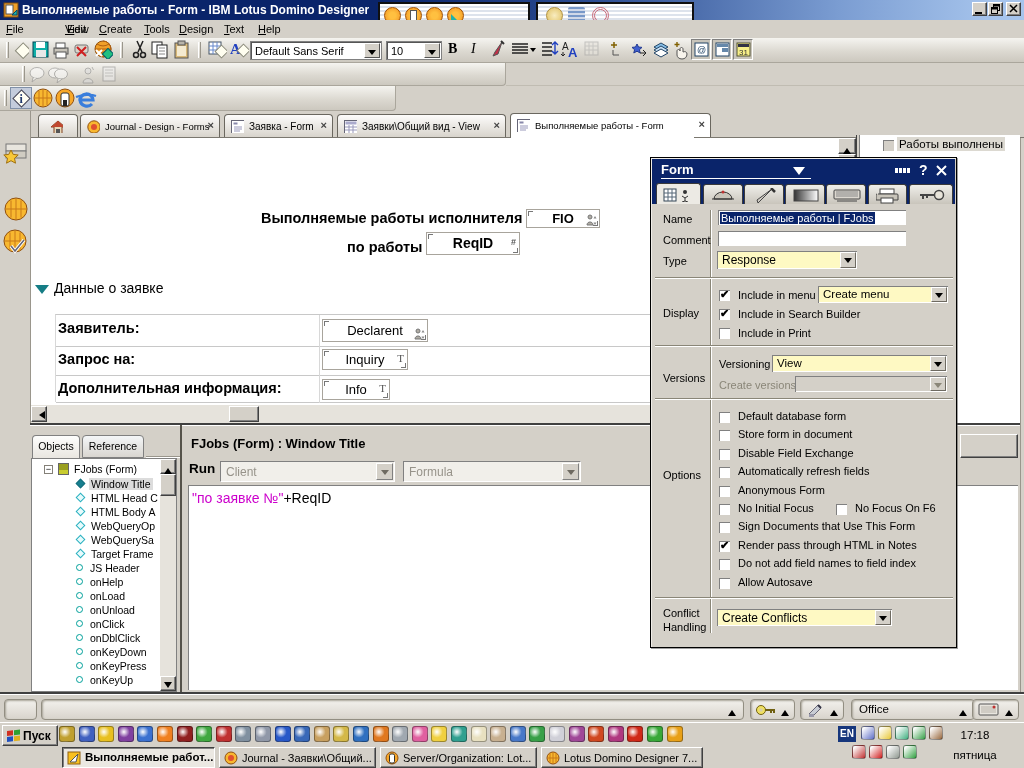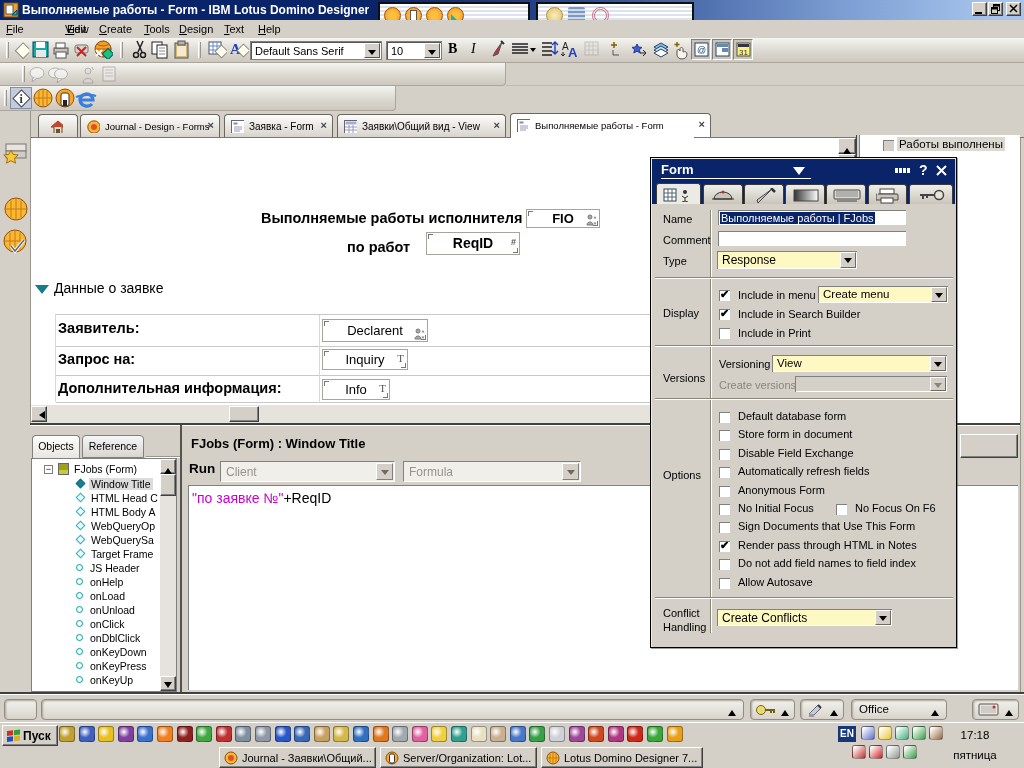--- a/index.html
+++ b/index.html
@@ -355,21 +355,21 @@
   <svg class="abs" style="left:3px;top:118px;" width="26" height="28">
       <circle cx="12" cy="12" r="11" fill="#f8b830" stroke="#904f10"></circle>
       <path d="M12 2 v20 M7 3.5 v17 M17 3.5 v17 M2 12 h20" stroke="#c87818" fill="none"></path>
       <path d="M8 17 l4 5 l9 -11" fill="none" stroke="#fff" stroke-width="3.5"></path>
       <path d="M8 17 l4 5 l9 -11" fill="none" stroke="#667" stroke-width="1.5"></path>
     </svg>
 </div>
 
 <div class="abs" id="designpane">
   <div style="position:absolute;left:230px;top:72px;font-weight:bold;font-size:14.5px;">Выполняемые работы исполнителя</div>
-  <div style="position:absolute;left:316px;top:101px;font-weight:bold;font-size:14.5px;">по работ</div>
+  <div style="position:absolute;left:316px;top:101px;font-weight:bold;font-size:14.5px;">по работы</div>
   <div class="fieldbox" style="left:495px;top:71px;width:74px;height:19px;font-weight:bold;line-height:17px;"><span class="corn1"></span><span class="corn2"></span>FIO<svg style="position:absolute;right:2px;bottom:1px;" width="11" height="12">
         <circle cx="4" cy="3" r="2" fill="#b0aca4" stroke="#777"></circle>
         <path d="M1 11 c0 -4 6 -4 6 0 Z" fill="#b0aca4" stroke="#777"></path>
         <path d="M9 2 l1.5 2.5 h-3 Z M9 11 l1.5 -2.5 h-3 Z" fill="#888"></path>
       </svg></div>
   <div class="fieldbox" style="left:395px;top:94px;width:94px;height:23px;font-weight:bold;font-size:14px;line-height:21px;"><span class="corn1"></span><span class="corn2"></span>ReqID<span class="fgl">#</span></div>
   <div style="position:absolute;left:4px;top:147px;width:0;height:0;border:7px solid transparent;border-top:9px solid #157d85;"></div>
   <div style="position:absolute;left:23px;top:142px;font-size:14px;">Данные о заявке</div>
   <div style="position:absolute;left:24px;top:176px;width:783px;height:88px;border-top:1px solid #c8c8c8;border-left:1px solid #d8d8d8;">
     <div style="position:absolute;left:2px;top:5px;font-weight:bold;font-size:14.5px;">Заявитель:</div>
@@ -659,21 +659,21 @@
       <span class="uparr" style="right:5px;top:6px;"></span>
     </div>
   <div class="sseg" style="left:800px;width:44px;">
       <svg style="position:absolute;left:5px;top:3px;" width="20" height="14">
         <path d="M3 11 L12 2 L15 5 L6 14 Z" fill="#c8ccd4" stroke="#667"></path>
         <path d="M12 2 L15 5" stroke="#334" stroke-width="2"></path>
         <rect x="3" y="11" width="5" height="3" fill="#99a"></rect>
       </svg>
       <span class="uparr" style="right:5px;top:6px;"></span>
     </div>
-  <div class="sseg" style="left:851px;width:96px;">
+  <div class="sseg" style="left:851px;width:124px;">
       <span style="position:absolute;left:7px;top:3px;font-size:11.5px;">Office</span>
       <span class="uparr" style="right:7px;top:6px;"></span>
     </div>
   <div class="sseg" style="left:972px;width:47px;">
       <svg style="position:absolute;left:5px;top:3px;" width="22" height="14">
         <rect x="1" y="1" width="19" height="11" rx="1" fill="#e8e5de" stroke="#555"></rect>
         <rect x="3" y="3" width="15" height="7" fill="#d0ccc4"></rect>
         <circle cx="16" cy="4" r="1.5" fill="#c03030"></circle>
       </svg>
       <span class="uparr" style="right:5px;top:6px;"></span>
@@ -682,20 +682,27 @@
 
 <div class="abs" id="taskbar">
   <div class="abs raised" style="left:2px;top:2px;width:56px;height:21px;">
       <svg style="position:absolute;left:3px;top:3px;" width="15" height="15">
         <rect x="1" y="2" width="6" height="5" fill="#d03020" transform="skewY(-6)"></rect>
         <rect x="8" y="2" width="6" height="5" fill="#30a030" transform="skewY(-6)"></rect>
         <rect x="1" y="8" width="6" height="5" fill="#2050c0" transform="skewY(-6)"></rect>
         <rect x="8" y="8" width="6" height="5" fill="#e0b020" transform="skewY(-6)"></rect>
       </svg>
       <span style="position:absolute;left:20px;top:3px;font-weight:bold;font-size:12px;">Пуск</span>
+    </div>
+  <div class="abs taskbtn active" style="left:62px;width:153px;">
+      <svg style="position:absolute;left:4px;top:3px;" width="14" height="14">
+        <rect x="1" y="1" width="12" height="12" fill="#f8c020" stroke="#906010"></rect>
+        <path d="M3 11 L11 3 l-2 8 Z" fill="#fff" stroke="#555"></path>
+      </svg>
+      <span style="position:absolute;left:22px;top:3px;">Выполняемые работ...</span>
     </div>
   <div class="abs taskbtn" style="left:219px;width:157px;">
       <svg style="position:absolute;left:4px;top:3px;" width="14" height="14">
         <circle cx="7" cy="7" r="6" fill="#f8b830" stroke="#904f10"></circle>
         <circle cx="7" cy="7" r="3" fill="#e05030"></circle>
       </svg>
       <span style="position:absolute;left:22px;top:4px;">Journal - Заявки\Общий...</span>
     </div>
   <div class="abs taskbtn" style="left:380px;width:157px;">
       <svg style="position:absolute;left:4px;top:3px;" width="14" height="14">

